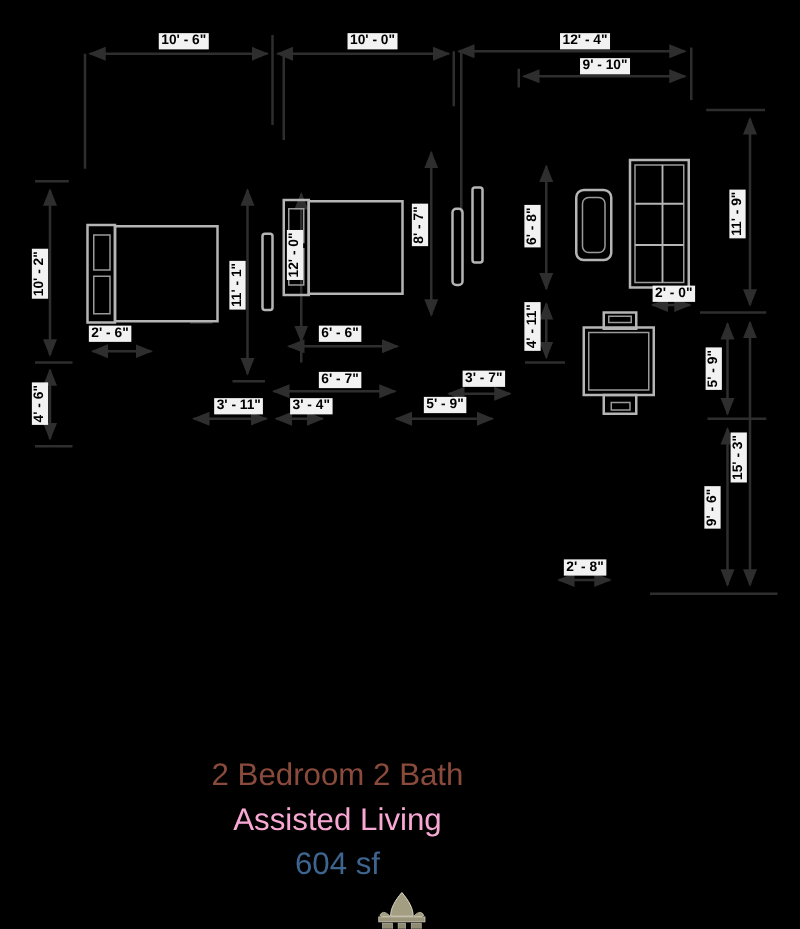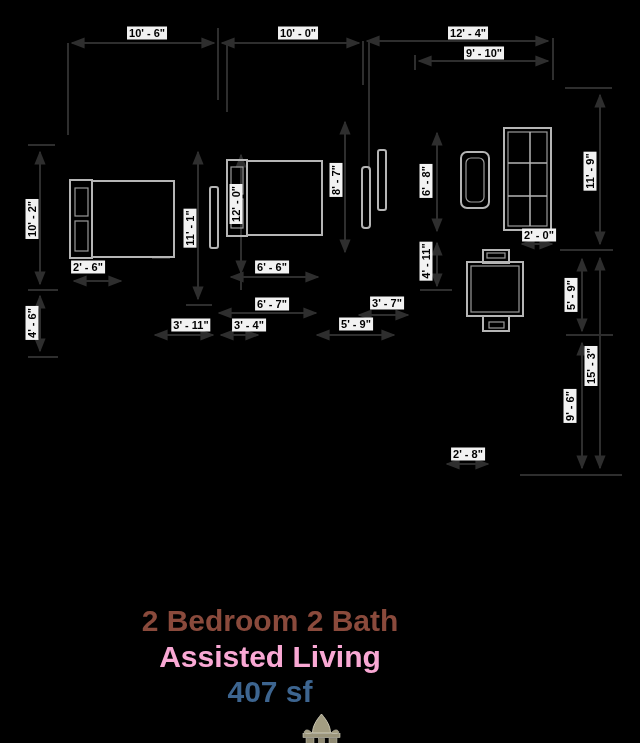--- a/index.html
+++ b/index.html
@@ -11,21 +11,21 @@
   svg.drawing{position:absolute;left:0;top:0;}
   .dim{
     position:absolute;transform:translate(-50%,-50%);
     background:#f2f2f2;color:#000;
     font:700 11px/13px "Liberation Sans", sans-serif;
     padding:0 2px;white-space:nowrap;letter-spacing:0;
   }
   .dim.v{transform:translate(-50%,-50%) rotate(-90deg);}
   .footer-line{
     position:absolute;left:0;width:540px;text-align:center;
-    font-weight:700;font-size:30px;line-height:29px;
+    font-weight:400;font-size:25px;line-height:29px;
   }
   .footer-title{top:606px;color:#8a4a3c;}
   .footer-subtitle{top:642px;color:#f9a8d4;}
   .footer-area{top:677px;color:#3d6590;}
   .logo{position:absolute;left:299px;top:712px;}
 </style>
 </head>
 <body>
 
 <div class="stage">
@@ -150,21 +150,21 @@
   <span class="dim v" style="left:336px;top:180px">8' - 7"</span>
   <span class="dim v" style="left:426px;top:181px">6' - 8"</span>
   <span class="dim v" style="left:590px;top:171px">11' - 9"</span>
   <span class="dim v" style="left:426px;top:261px">4' - 11"</span>
   <span class="dim v" style="left:571px;top:295px">5' - 9"</span>
   <span class="dim v" style="left:591px;top:366px">15' - 3"</span>
   <span class="dim v" style="left:570px;top:406px">9' - 6"</span>
 
   <div class="footer-line footer-title">2 Bedroom 2 Bath</div>
   <div class="footer-line footer-subtitle">Assisted Living</div>
-  <div class="footer-line footer-area">407 sf</div>
+  <div class="footer-line footer-area">604 sf</div>
 
   <svg class="logo" width="45" height="31" viewBox="0 0 45 31">
     <path d="M22.5 2 C17 8.5 13.5 14.5 13.5 21 L31.5 21 C31.5 14.5 28 8.5 22.5 2 Z" fill="#a39d82" stroke="#e0dcc8" stroke-width="0.8"></path>
     <path d="M13 21 C9 16.5 6 17.5 5 20.3 C7 22 10.5 21.8 13 21 Z" fill="#a39d82" stroke="#d4d0bc" stroke-width="0.6"></path>
     <path d="M32 21 C36 16.5 39 17.5 40 20.3 C38 22 34.5 21.8 32 21 Z" fill="#a39d82" stroke="#d4d0bc" stroke-width="0.6"></path>
     <rect x="4" y="21.5" width="37" height="4" fill="#9a947a" stroke="#d8d4c4" stroke-width="0.6"></rect>
     <rect x="7" y="26.5" width="8" height="5" fill="#8f8a72" stroke="#c8c4b2" stroke-width="0.5"></rect>
     <rect x="19.5" y="26.5" width="6" height="5" fill="#8f8a72" stroke="#c8c4b2" stroke-width="0.5"></rect>
     <rect x="30" y="26.5" width="8" height="5" fill="#8f8a72" stroke="#c8c4b2" stroke-width="0.5"></rect>
   </svg>

